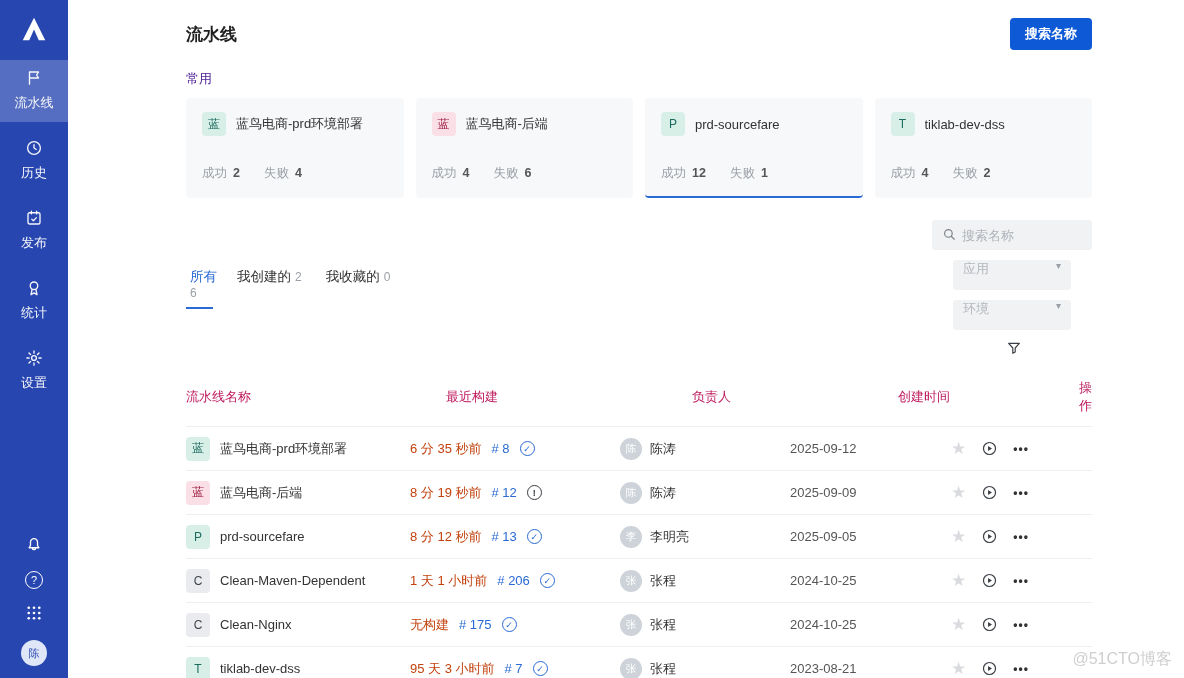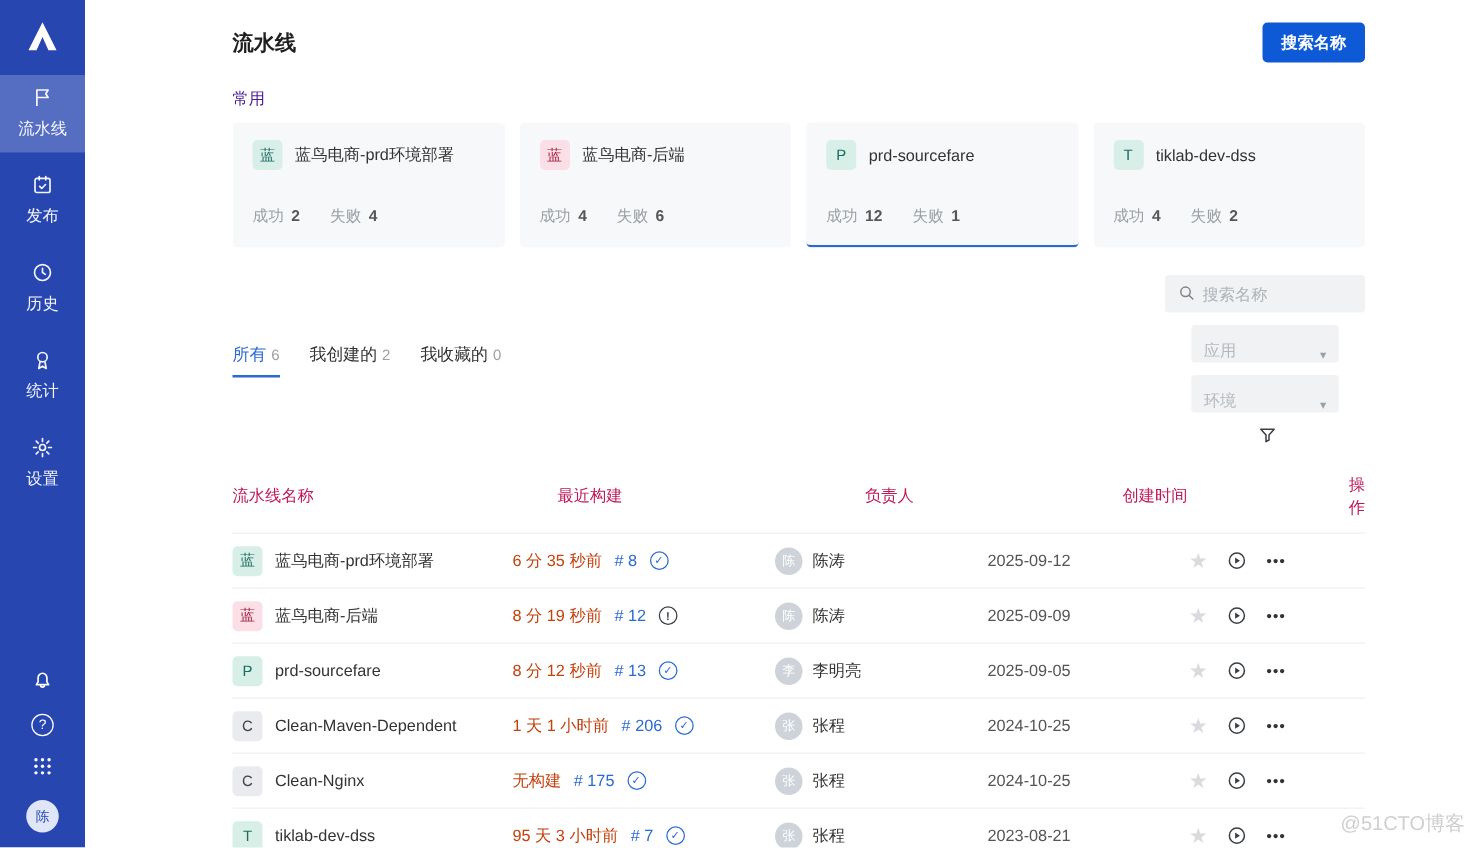--- a/index.html
+++ b/index.html
@@ -70,36 +70,36 @@
   .badge[data-color="gray"] { background:#e9ebee; color:#41454b; }
   .card-name { color:#333; font-size:13px; white-space:nowrap; overflow:hidden; text-overflow:ellipsis; }
   .card-stats { display:flex; gap:24px; color:#9aa0a6; font-size:12.5px; }
   .card-stats b { color:#555; font-weight:600; margin-left:6px; }
 
   
   .toolbar { display:flex; align-items:center; margin-top:22px; }
   .tabs { display:flex; gap:24px; }
   .tab { display:flex; align-items:baseline; padding-bottom:7px; cursor:pointer;
          border-bottom:2px solid transparent; color:#333; font-size:13.5px; }
-  .tab[data-active="true"] { color:#2a6ad4; border-bottom-color:#2a6ad4; }
+  .tab[data-active="true"] { color:#2a6ad4; border-bottom-color:#2a6ad4;flex-direction:column; }
   .tab .count { color:#9aa0a6; font-size:12px; margin-left:4px; }
   .toolbar-right { margin-left:auto; display:flex; align-items:center; gap:10px;flex-direction:column; }
   .search-box {
     width:160px; height:30px; background:#f1f2f4; border-radius:3px;
     display:flex; align-items:center; gap:6px; padding:0 10px;
   }
   .search-box svg { width:14px; height:14px; }
   .search-box input {
     flex:1; min-width:0; border:none; outline:none; background:transparent;
     font-size:13px; color:#333; font-family:inherit;
   }
   .search-box input::placeholder { color:#aeb3b9; }
   .select {
     width:118px; height:30px; background:#f1f2f4; border-radius:3px;
-    display:flex; align-items:flex-end; justify-content:space-between; padding:0 10px;
+    display:flex; align-items:flex-start; justify-content:space-between; padding:0 10px;
     color:#b4b8be; font-size:13px; cursor:pointer;
   }
   .select .caret { color:#9aa0a6; font-size:10px; }
   .filter-btn { display:flex; align-items:center; cursor:pointer; margin-left:4px; }
   .filter-btn svg { width:16px; height:16px; }
 
   
   .table { margin-top:12px; }
   .trow {
     display:grid; grid-template-columns:224px 210px 170px 145px auto;
@@ -152,35 +152,35 @@
       <div class="nav-item" data-active="true">
         <span>
           <svg viewBox="0 0 24 24" fill="none" stroke="currentColor" stroke-width="1.8" stroke-linejoin="round">
               <path d="M6 21V4h12l-2.5 4L18 12H6"></path>
             </svg>
         </span>
         <span>流水线</span>
       </div>
       <div class="nav-item" data-active="false">
         <span>
+          <svg viewBox="0 0 24 24" fill="none" stroke="currentColor" stroke-width="1.8" stroke-linecap="round">
+              <circle cx="12" cy="12" r="8.5"></circle>
+              <path d="M12 7.5V12l3 2"></path>
+            </svg>
+        </span>
+        <span>历史</span>
+      </div>
+      <div class="nav-item" data-active="false">
+        <span>
           <svg viewBox="0 0 24 24" fill="none" stroke="currentColor" stroke-width="1.8" stroke-linecap="round" stroke-linejoin="round">
               <rect x="4" y="5" width="16" height="15" rx="2"></rect>
               <path d="M8.5 3v3.5M15.5 3v3.5M9 13.5l2.2 2.2 4-4.2"></path>
             </svg>
         </span>
         <span>发布</span>
-      </div>
-      <div class="nav-item" data-active="false">
-        <span>
-          <svg viewBox="0 0 24 24" fill="none" stroke="currentColor" stroke-width="1.8" stroke-linecap="round">
-              <circle cx="12" cy="12" r="8.5"></circle>
-              <path d="M12 7.5V12l3 2"></path>
-            </svg>
-        </span>
-        <span>历史</span>
       </div>
       <div class="nav-item" data-active="false">
         <span>
           <svg viewBox="0 0 24 24" fill="none" stroke="currentColor" stroke-width="1.8" stroke-linejoin="round">
               <circle cx="12" cy="9" r="5"></circle>
               <path d="M9.5 13.5L8 21l4-2.4L16 21l-1.5-7.5"></path>
             </svg>
         </span>
         <span>统计</span>
       </div>

